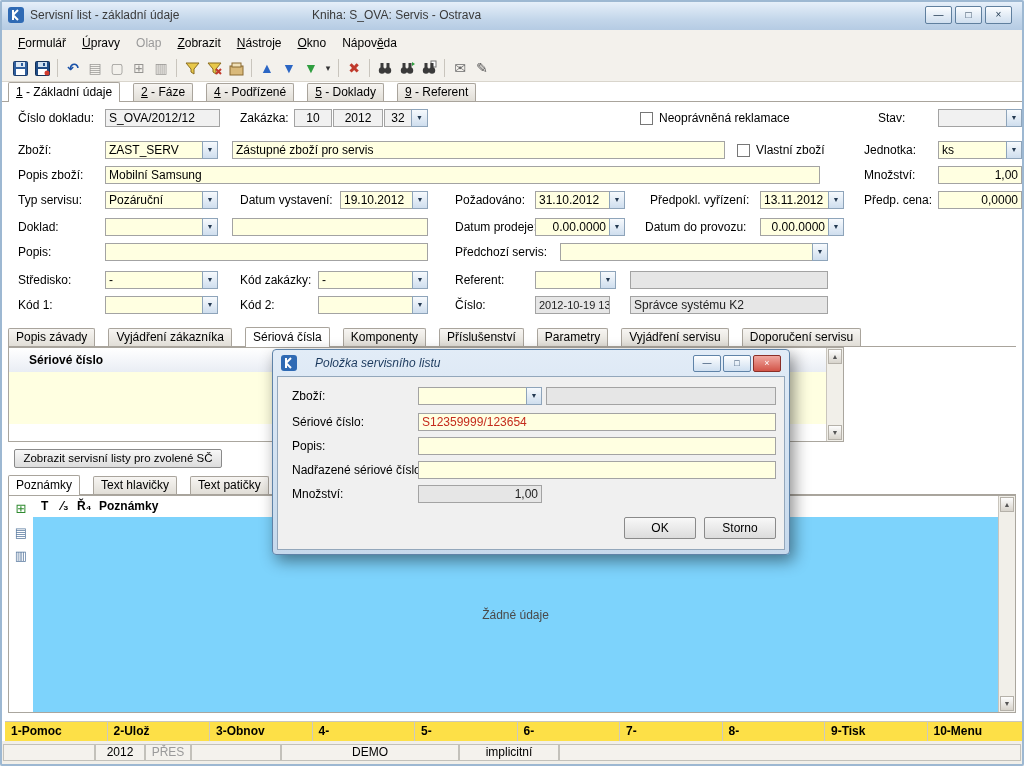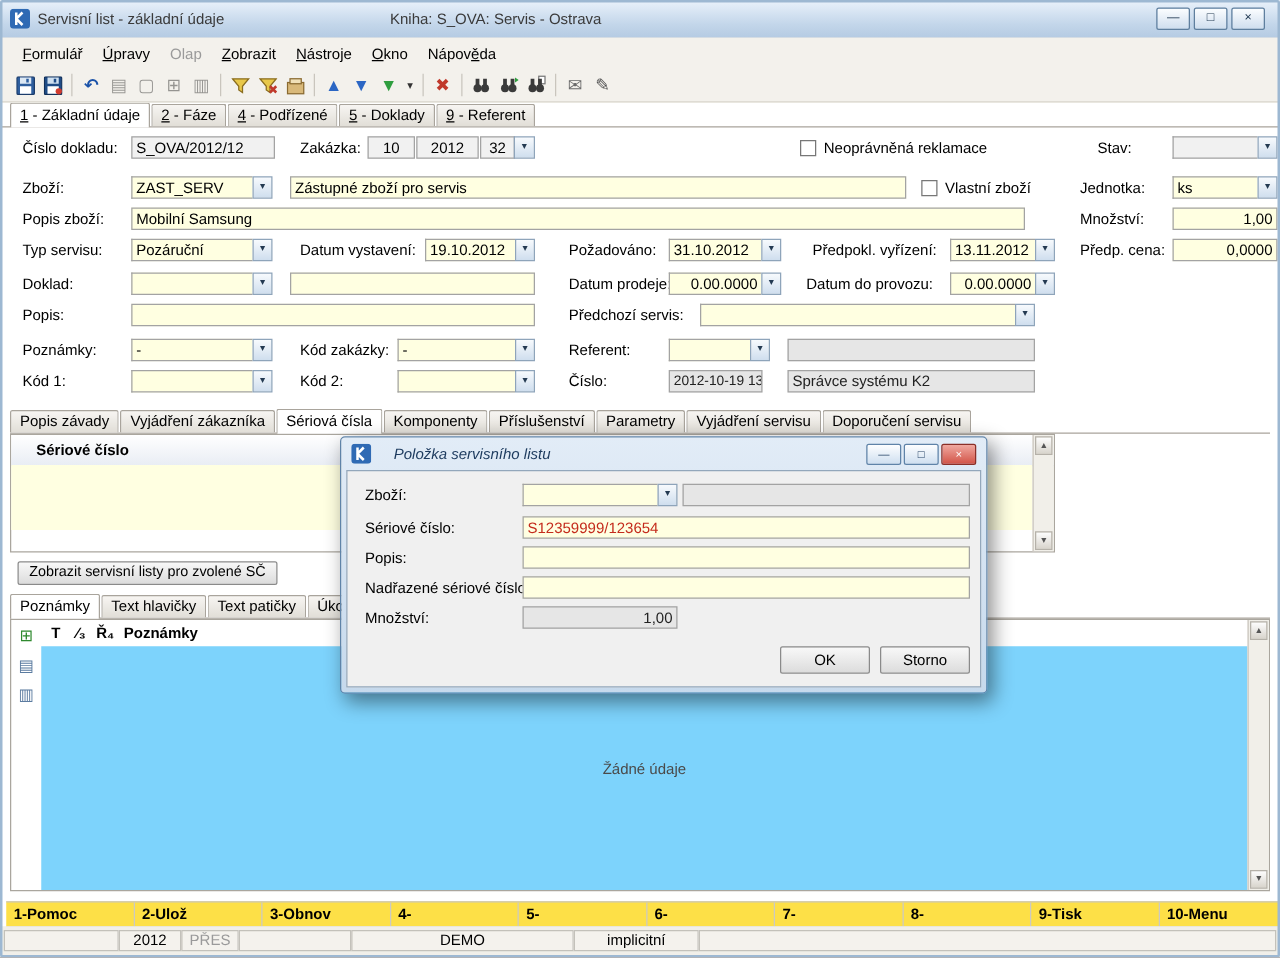--- a/index.html
+++ b/index.html
@@ -16,21 +16,21 @@
   #menutool{position:absolute;left:0;top:30px;width:1024px;height:51px;background:#f3f1ec;border-bottom:1px solid #d9d5cc;}
   #menubar{position:absolute;left:10px;top:33px;height:21px;display:flex;}
   .mi{padding:3px 8px;white-space:nowrap;}
   .mi.dis{color:#9a9a9a;}
   .u{text-decoration:underline;}
   #toolbar{position:absolute;left:10px;top:56px;height:24px;display:flex;align-items:center;gap:2px;}
   .ticon{width:20px;height:20px;display:flex;align-items:center;justify-content:center;font-size:14px;}
   .ticon.dis{opacity:.38;filter:grayscale(1);}
   .tsep{width:1px;height:18px;background:#c9c5bd;margin:0 3px;}
   
-  .tabs{position:absolute;height:19px;display:flex;align-items:flex-end;gap:1px;z-index:2;}
+  .tabs{position:absolute;height:19px;display:flex;align-items:flex-end;gap:13px;z-index:2;}
   .tab{height:17px;line-height:17px;margin-bottom:1px;padding:0 7px;white-space:nowrap;
        background:linear-gradient(#f7f5f2,#e1ded7);border:1px solid #a9a49c;border-bottom:none;border-radius:2px 2px 0 0;}
   .tab.active{height:19px;line-height:19px;margin-bottom:0;background:#fff;z-index:3;}
   .tabline{position:absolute;height:1px;background:#a9a49c;z-index:1;}
   
   .lbl{position:absolute;height:18px;line-height:18px;white-space:nowrap;}
   .fld{position:absolute;height:18px;box-sizing:border-box;border:1px solid #a3a3a3;background:#ffffe1;
        padding:0 3px;line-height:16px;white-space:nowrap;overflow:hidden;}
   .fld.ro{background:#f1f1f1;}
   .fld.dis{background:#e6e6e6;color:#222;}
@@ -271,21 +271,21 @@
   </div>
 
   <div class="lbl" style="left:18px;top:243px">Popis:</div>
   <div class="fld" style="left:105px;top:243px;width:323px"></div>
   <div class="lbl" style="left:455px;top:243px">Předchozí servis:</div>
   <div class="combo" style="left:560px;top:243px;width:268px">
     <span class="ci"></span>
     <span class="cb">▼</span>
   </div>
 
-  <div class="lbl" style="left:18px;top:271px">Poznámky:</div>
+  <div class="lbl" style="left:18px;top:271px">Středisko:</div>
   <div class="combo" style="left:105px;top:271px;width:113px">
     <span class="ci">-</span>
     <span class="cb">▼</span>
   </div>
   <div class="lbl" style="left:240px;top:271px">Kód zakázky:</div>
   <div class="combo" style="left:318px;top:271px;width:110px">
     <span class="ci">-</span>
     <span class="cb">▼</span>
   </div>
   <div class="lbl" style="left:455px;top:271px">Referent:</div>

